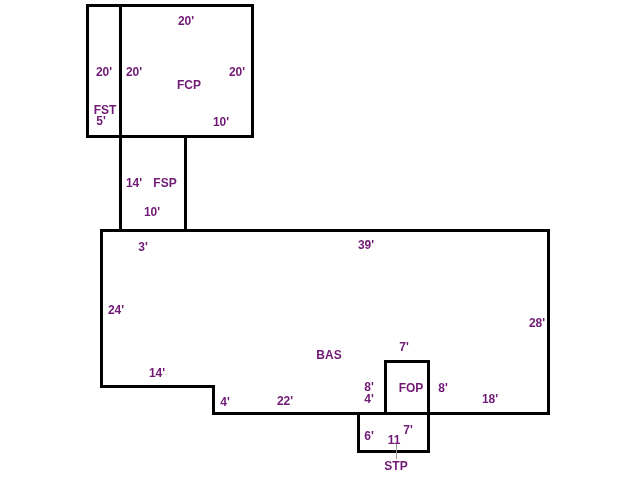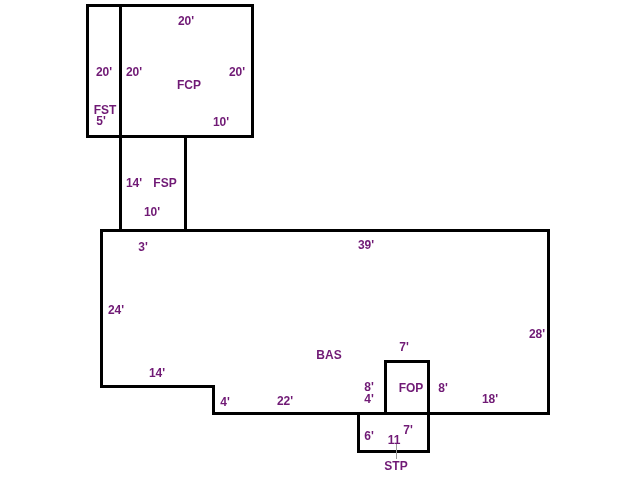--- a/index.html
+++ b/index.html
@@ -82,21 +82,21 @@
   <div class="lbl" style="left:101px; top:121px;">5'</div>
   <div class="lbl" style="left:221px; top:122px;">10'</div>
 
   <div class="lbl" style="left:134px; top:183px;">14'</div>
   <div class="lbl" style="left:165px; top:183px;text-align:center;">FSP</div>
   <div class="lbl" style="left:152px; top:212px;">10'</div>
 
   <div class="lbl" style="left:143px; top:247px;">3'</div>
   <div class="lbl" style="left:366px; top:245px;">39'</div>
   <div class="lbl" style="left:116px; top:310px;">24'</div>
-  <div class="lbl" style="left:537px; top:334px;text-align:center;">28'</div>
+  <div class="lbl" style="left:537px; top:323px;text-align:center;">28'</div>
   <div class="lbl" style="left:329px; top:355px;">BAS</div>
   <div class="lbl" style="left:157px; top:373px;">14'</div>
   <div class="lbl" style="left:225px; top:402px;">4'</div>
   <div class="lbl" style="left:285px; top:401px;">22'</div>
   <div class="lbl" style="left:490px; top:399px;text-align:right;">18'</div>
 
   <div class="lbl" style="left:404px; top:347px;">7'</div>
   <div class="lbl" style="left:369px; top:387px;">8'</div>
   <div class="lbl" style="left:369px; top:399px;">4'</div>
   <div class="lbl" style="left:411px; top:388px;text-align:center;">FOP</div>

